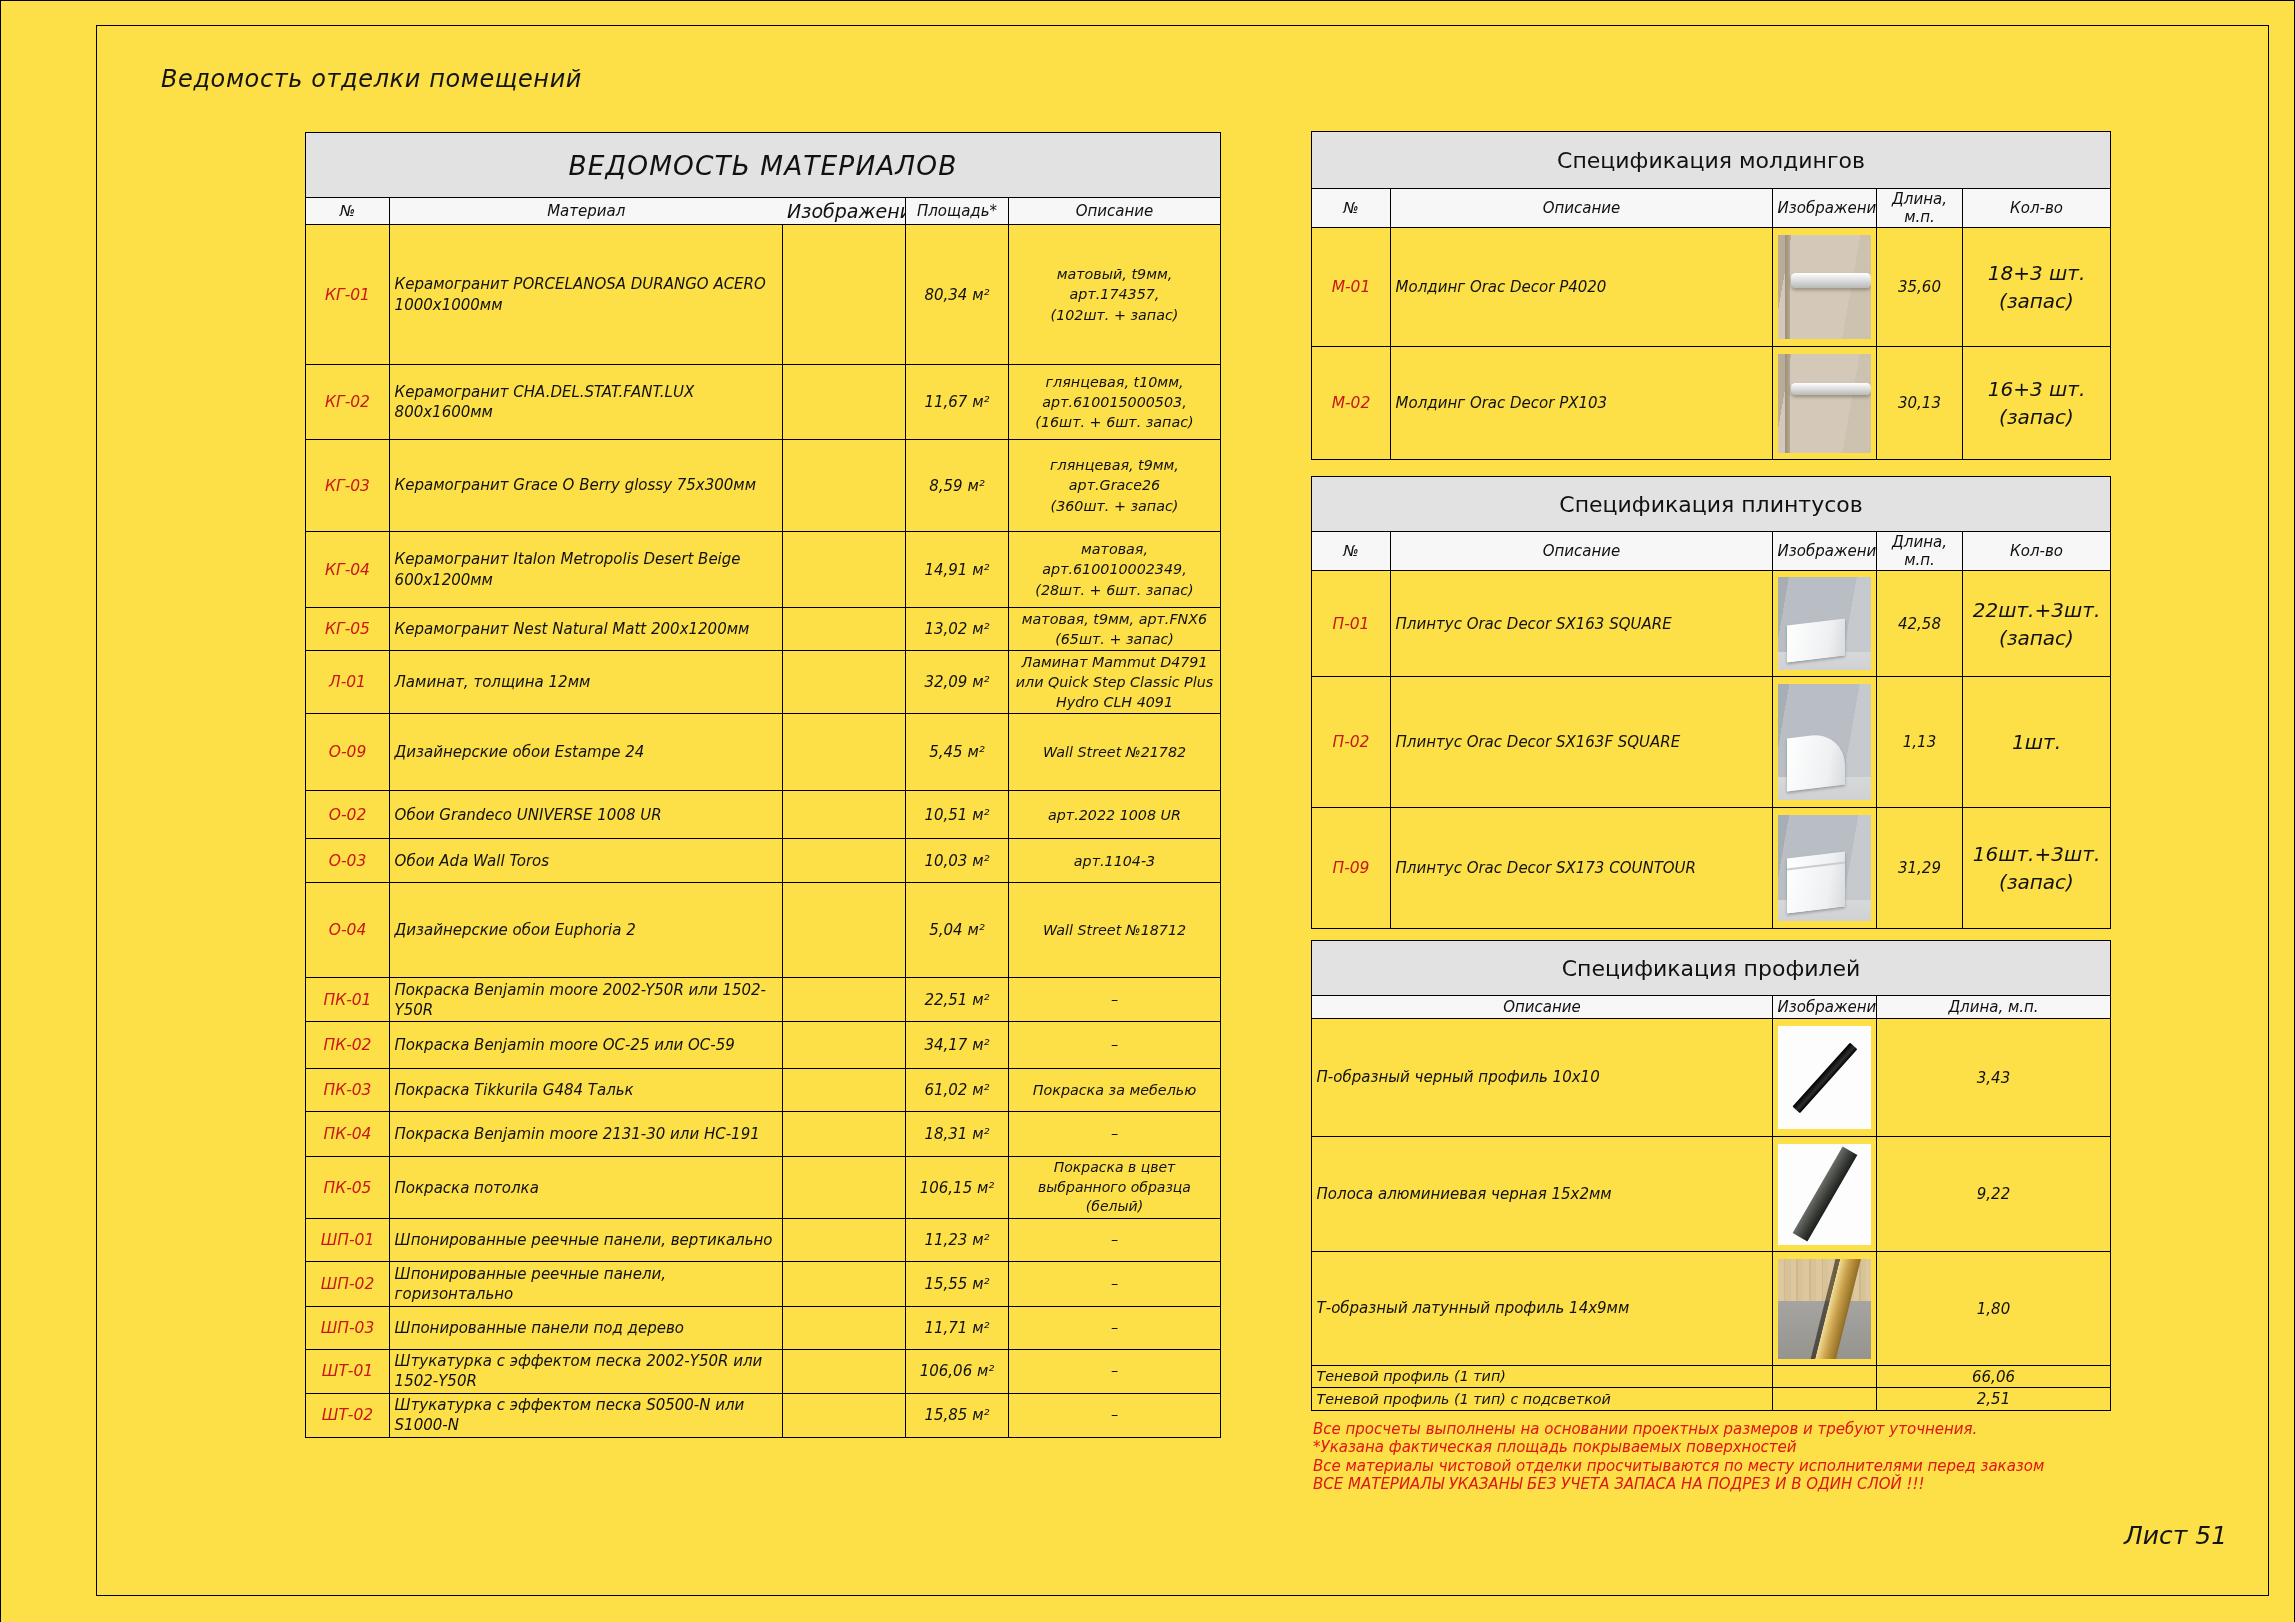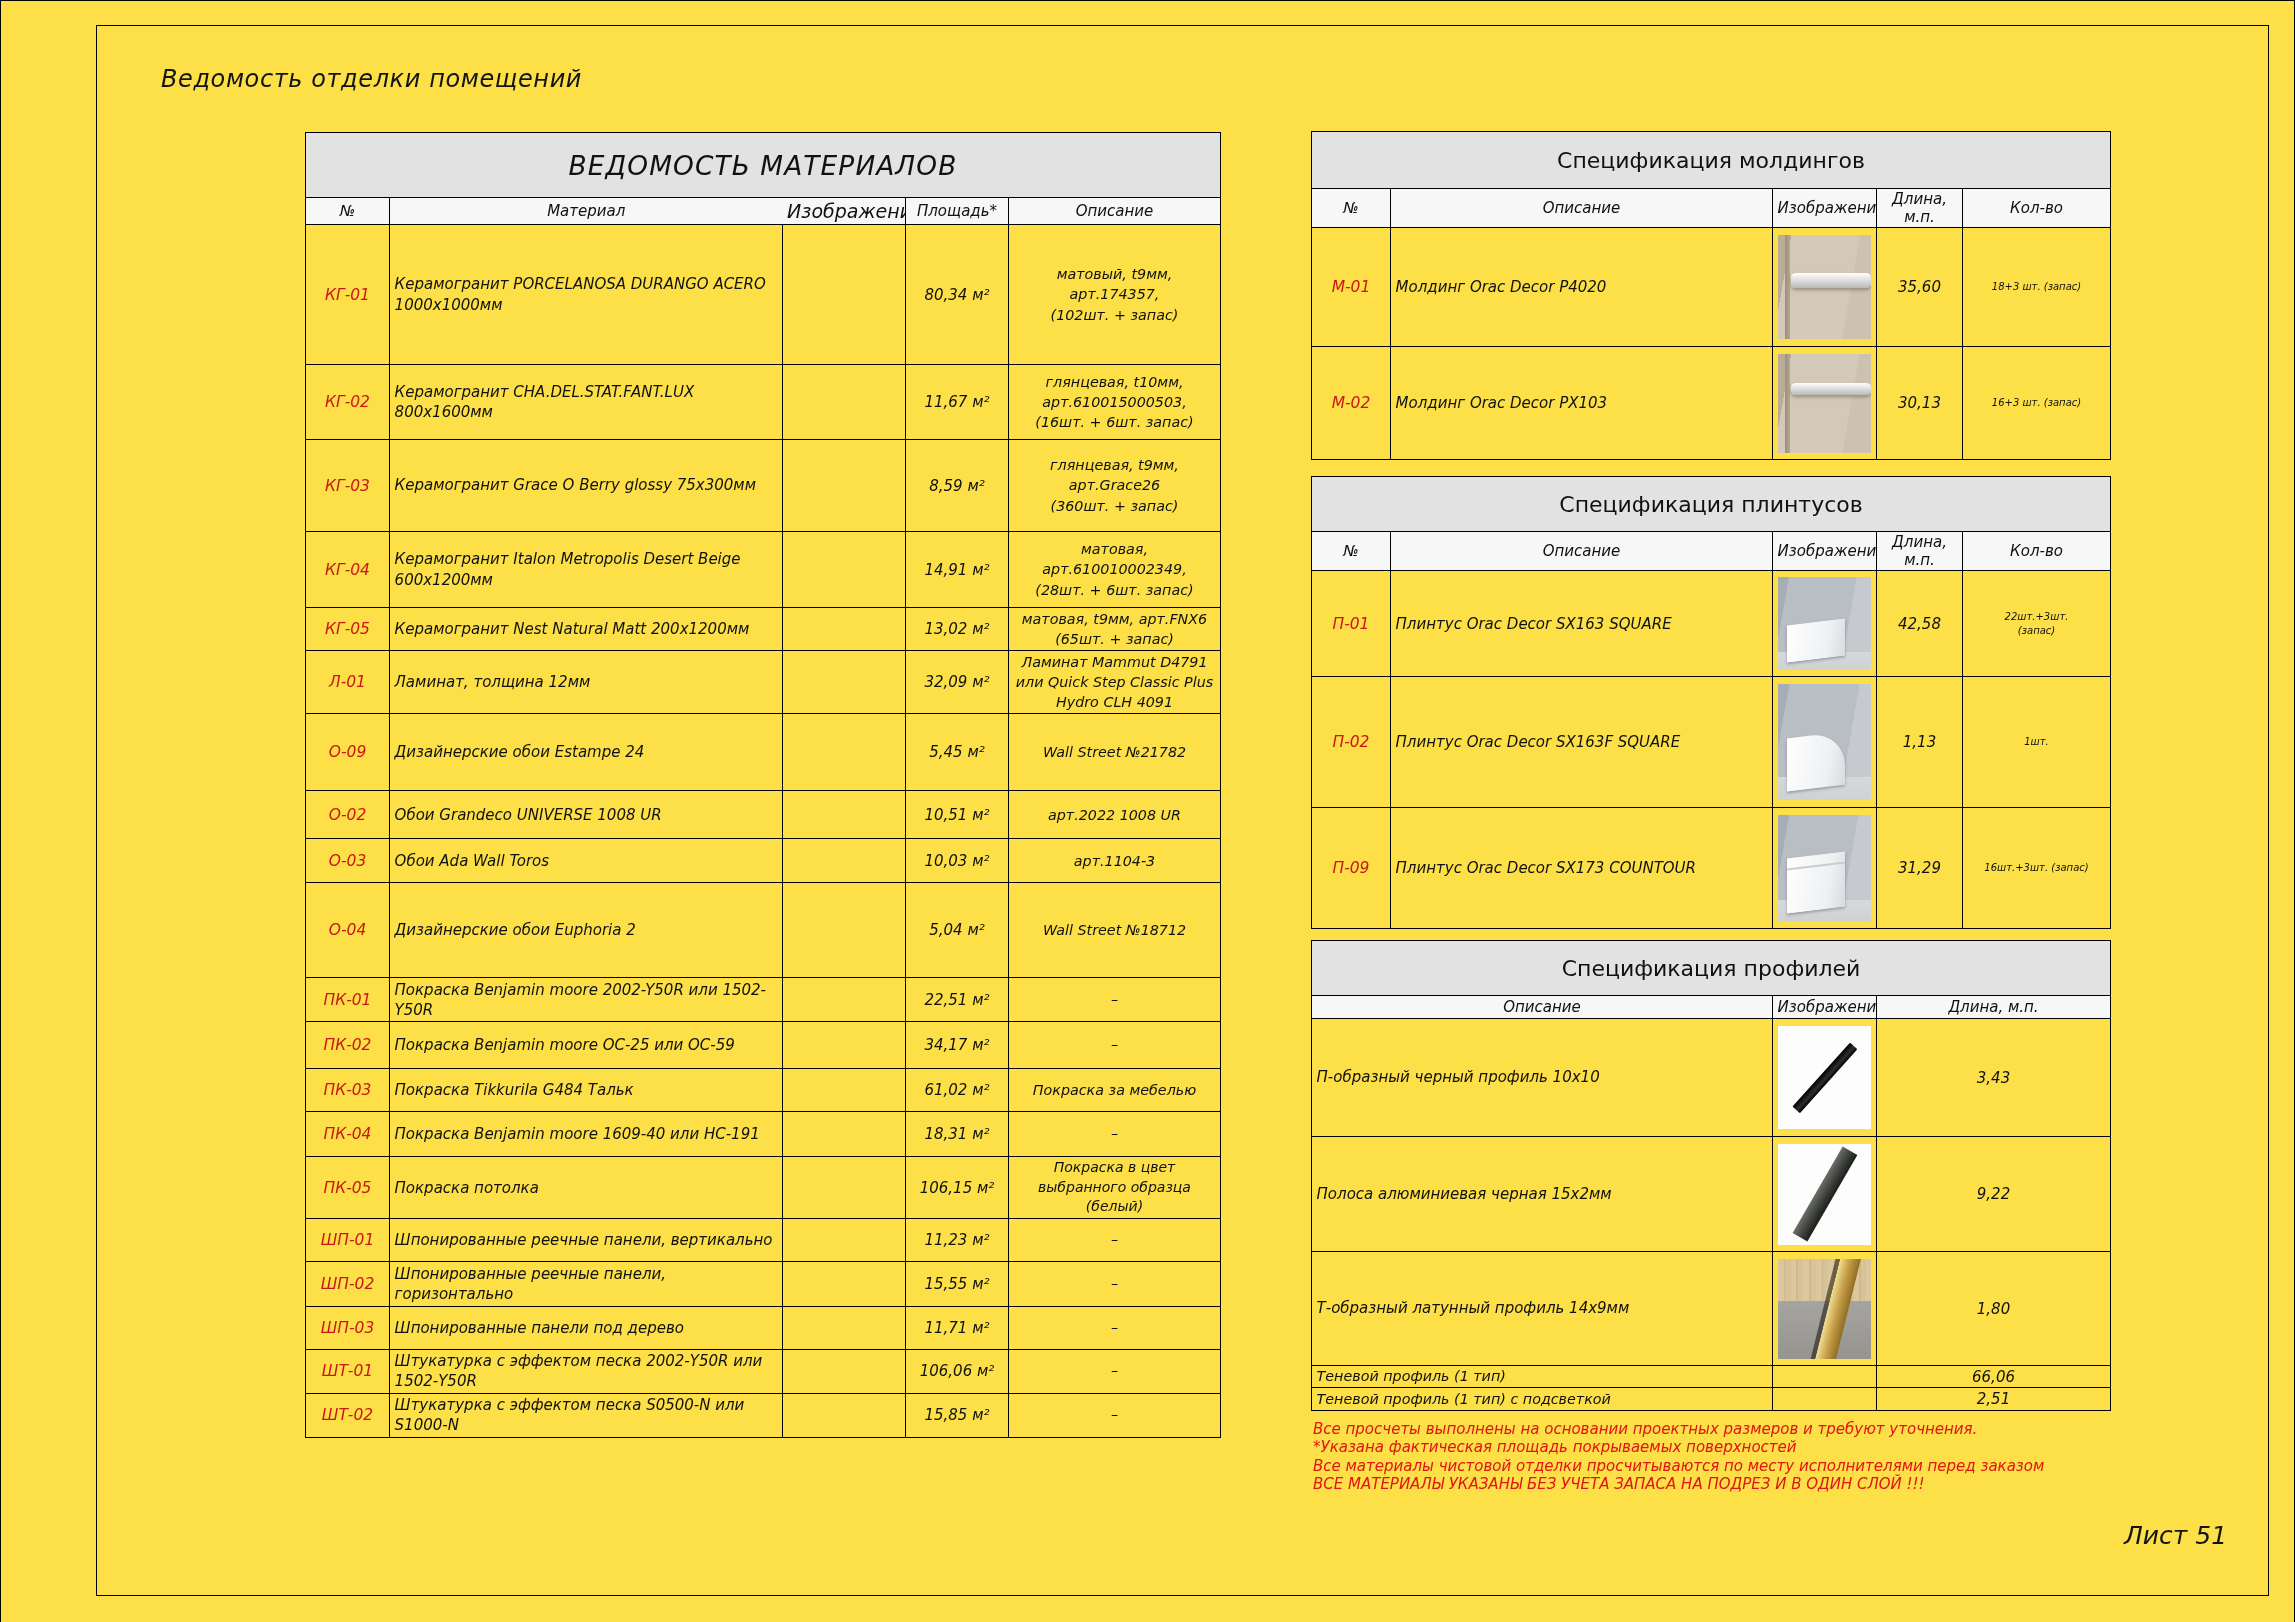--- a/index.html
+++ b/index.html
@@ -38,21 +38,21 @@
   tr.head td{
     background:#f7f7f7; text-align:center; font-size:15px; color:#111;
   }
   tr.head td.th-mat{border-right:none;}
   tr.head td.th-img-big{border-left:none; font-size:19px; font-weight:500;}
   td.c-num{ text-align:center; font-size:15.5px; }
   td.c-mat{ text-align:left; font-size:15px; line-height:1.35; padding-left:8px;}
   td.c-desc{ text-align:center; font-size:14.3px; line-height:1.4; white-space:pre-line;}
   td.c-area{ text-align:center; font-size:15px;}
   td.c-len{ text-align:center; font-size:15px;}
-  td.c-qty{ text-align:center; font-size:10px; line-height:1.4; white-space:pre-line;}
+  td.c-qty{ text-align:center; font-size:20px; line-height:1.4; white-space:pre-line;}
   td.c-img{ padding:3.4px; }
   .notes{
     position:absolute; left:1312px; top:1419px; width:895px;
     font-style:italic; font-size:15px; line-height:18.4px;
   }
   .notes div{white-space:nowrap;}
   
   .photo{position:relative; margin:0 auto; overflow:hidden; width:93px;}
   .photo.wall-beige{background:linear-gradient(100deg,#baac99 0 12%,#d4c9b8 12% 74%,#cdc2b0 74% 100%);}
   .photo .molding{
@@ -222,21 +222,21 @@
       </tr>
       <tr style="height:43px;">
         <td class="c-num" style="color:#c91616">ПК-03</td>
         <td class="c-mat">Покраска Tikkurila G484 Тальк</td>
         <td class="c-img"></td>
         <td class="c-area">61,02 м²</td>
         <td class="c-desc">Покраска за мебелью</td>
       </tr>
       <tr style="height:45px;">
         <td class="c-num" style="color:#c91616">ПК-04</td>
-        <td class="c-mat">Покраска Benjamin moore 1609-40 или HC-191</td>
+        <td class="c-mat">Покраска Benjamin moore 2131-30 или HC-191</td>
         <td class="c-img"></td>
         <td class="c-area">18,31 м²</td>
         <td class="c-desc">–</td>
       </tr>
       <tr style="height:44px;">
         <td class="c-num" style="color:#c91616">ПК-05</td>
         <td class="c-mat">Покраска потолка</td>
         <td class="c-img"></td>
         <td class="c-area">106,15 м²</td>
         <td class="c-desc" style="font-size:14px">Покраска в цвет выбранного образца (белый)</td>

